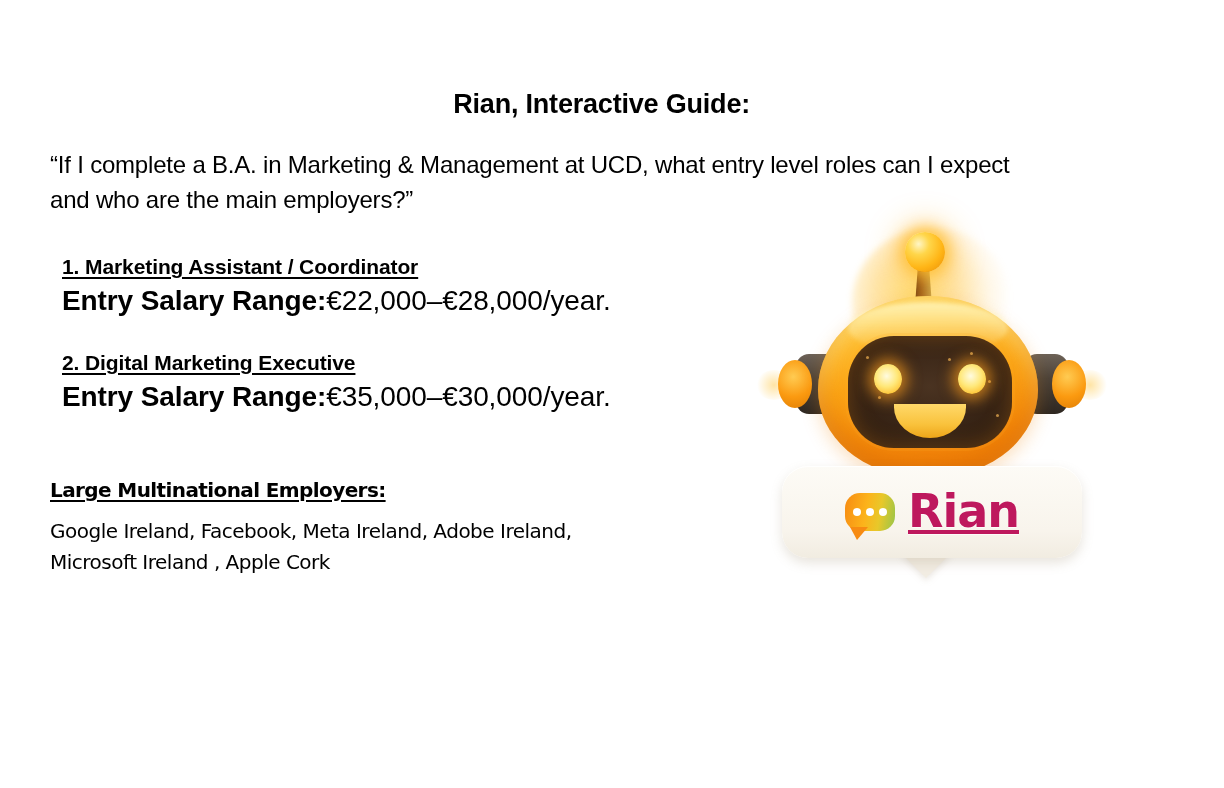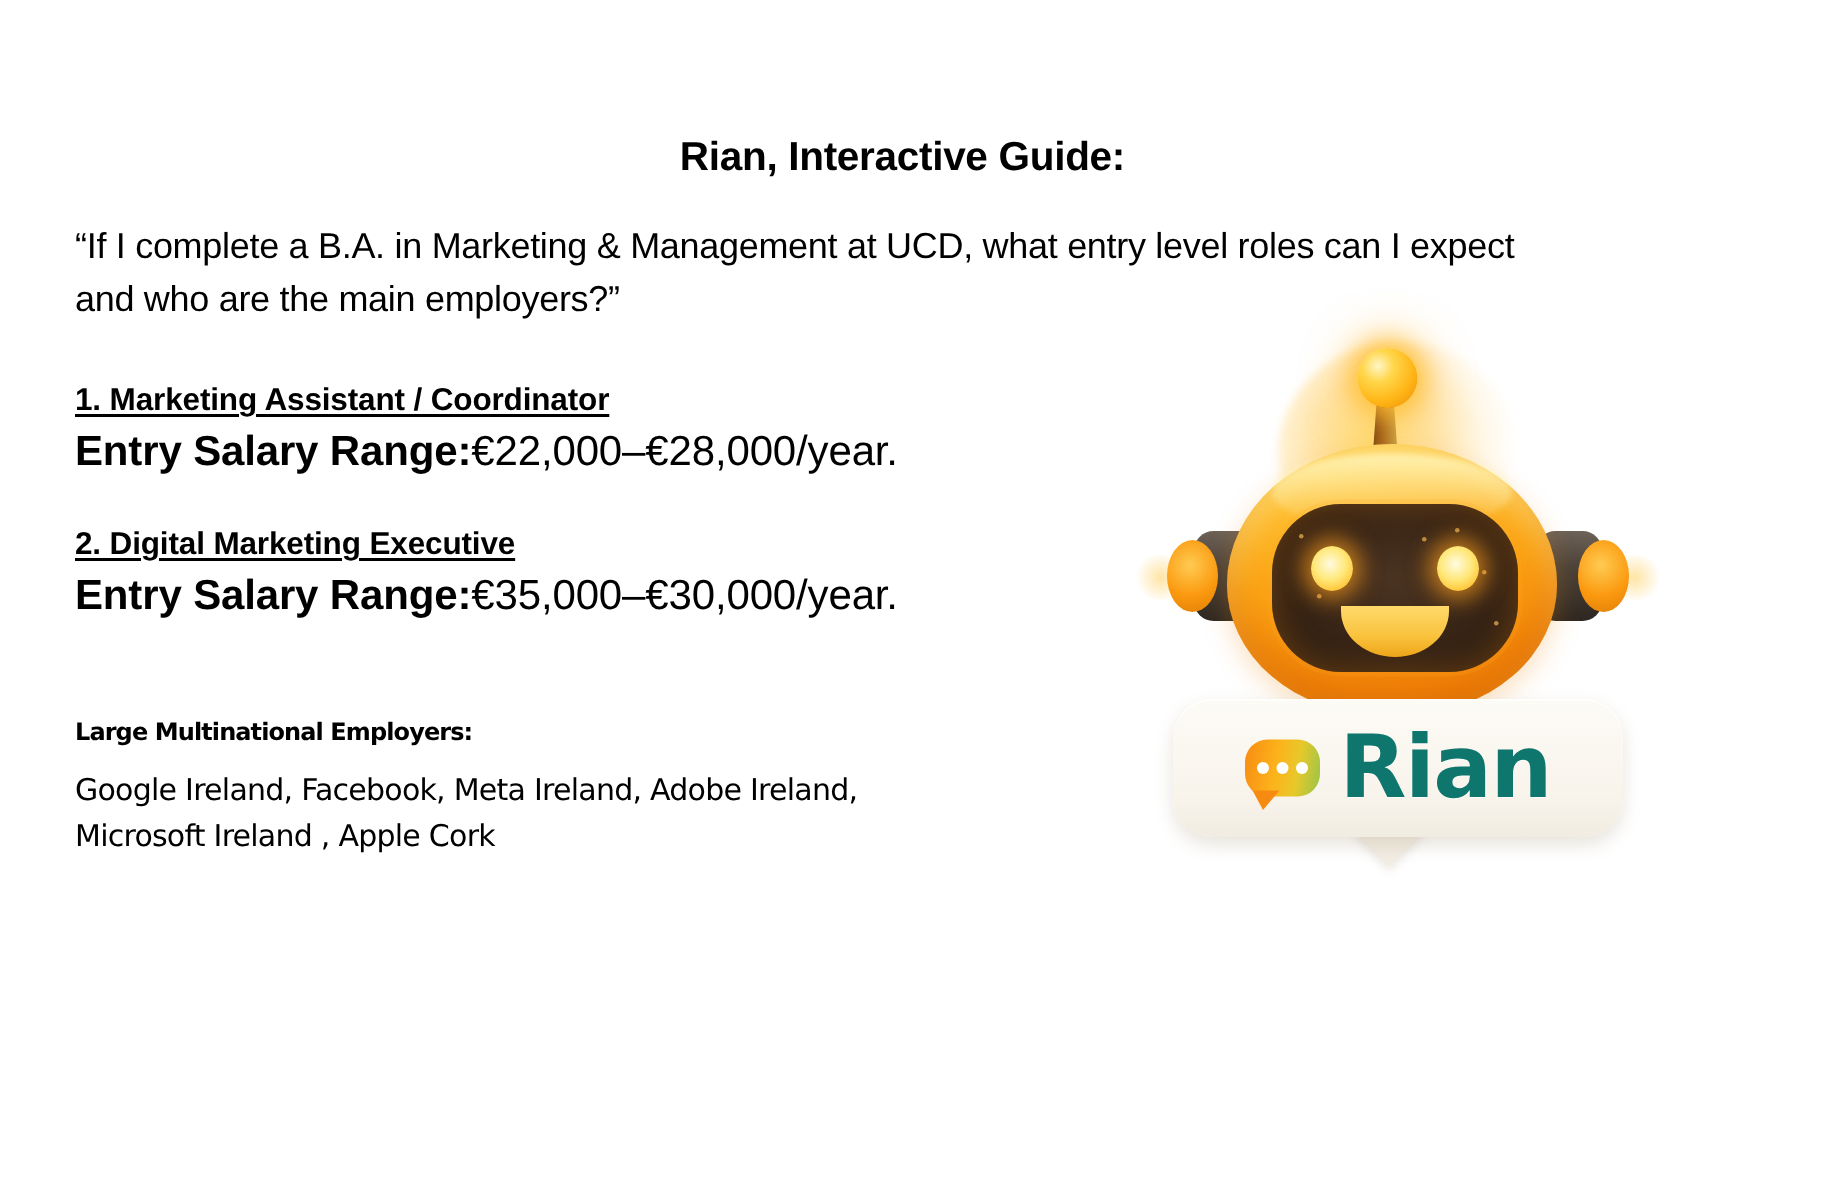--- a/index.html
+++ b/index.html
@@ -36,21 +36,21 @@
 
   .question {
     font-size: 24px;
     line-height: 1.45;
     letter-spacing: -0.2px;
     margin: 0 0 34px 0;
     width: 965px;
   }
 
   .role-block {
-    margin: 0 0 26px 0;
+    margin: 0 0 26px 12px;
   }
   .role-heading {
     font-size: 21px;
     font-weight: bold;
     line-height: 1.4;
     letter-spacing: -0.1px;
     margin: 0;
   }
   .role-heading .u {
     text-decoration: underline;
@@ -63,22 +63,23 @@
     margin: 0;
   }
   .salary-label {
     font-weight: bold;
   }
   .salary-value {
     font-weight: normal;
   }
 
   .employers-heading {
-    font-size: 16px;
+    font-size: 20px;
     font-weight: bold;
+    text-decoration: underline;
     text-underline-offset: 3px;
     margin: 34px 0 14px 0;
     display: inline-block;
     font-family: "DejaVu Sans", sans-serif;
     letter-spacing: -0.6px;
   }
   .employers-list {
     font-size: 20px;
     line-height: 1.55;
     width: 580px;
@@ -319,27 +320,28 @@
   .chat-dot {
     width: 8px;
     height: 8px;
     border-radius: 50%;
     background: #ffffff;
     position: relative;
     z-index: 2;
   }
   .bubble-text {
     font-family: "DejaVu Sans", sans-serif;
-    font-size: 58px;
+    font-size: 46px;
     font-weight: bold;
-    color: #0f766e;
+    color: #be185d;
     letter-spacing: -1px;
     line-height: 1;
     padding-bottom: 3px;
     text-shadow: 0 1px 0 rgba(255,255,255,0.7);
+    text-decoration: underline;
   }
 </style>
 </head>
 <body>
 
 <div class="content">
 
   <h1 class="page-title">Rian, Interactive Guide:</h1>
 
   <p class="question">“If I complete a B.A. in Marketing &amp; Management at UCD, what entry level roles can I expect and who are the main employers?”</p>

